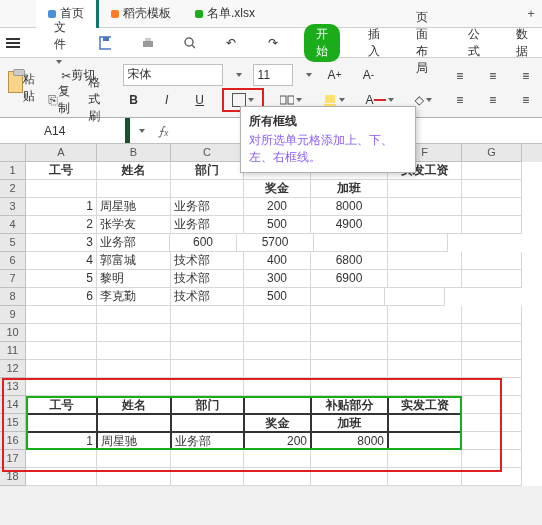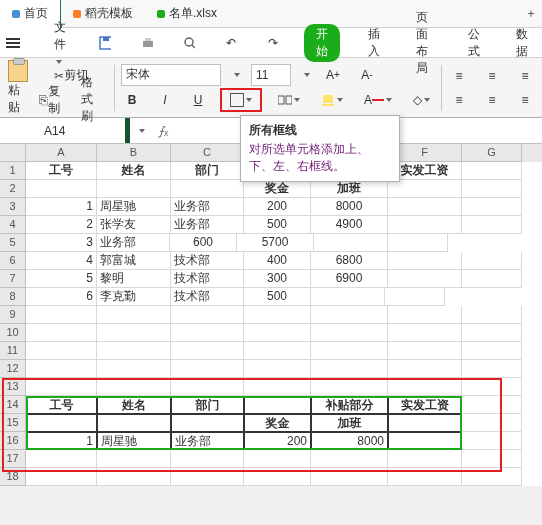--- a/index.html
+++ b/index.html
@@ -1,42 +1,42 @@
 <!DOCTYPE html>
 <html><head>
 <meta charset="utf-8">
 <style>
 * { margin:0; padding:0; box-sizing:border-box; font-family:"Microsoft YaHei",SimSun,sans-serif; }
 body { background:#f0f0f0; width:542px; height:525px; overflow:hidden; font-size:12px; color:#333; }
 .tabbar { display:flex; align-items:center; height:28px; background:#f8f8f8; border-bottom:1px solid #d0d0d0; }
 .tab { display:flex; align-items:center; padding:0 12px; height:28px; gap:4px; cursor:pointer; }
-.tab.active { background:#fff; border-right:1px solid #0f766e; }
+.tab.active { background:#fff; border-right:3px solid #0f766e;margin-left:36px; }
 .tab .dot { width:8px; height:8px; border-radius:2px; }
 .dot.blue{background:#4a90d9}.dot.orange{background:#ff7b26}.dot.green{background:#1aad19}
 .menubar { display:flex; align-items:center; height:30px; background:#fff; border-bottom:1px solid #d0d0d0; padding:0 6px; gap:20px; }
 .menu-btn { padding:2px 8px; cursor:pointer; }
 .menu-btn.start { background:#1aad19; color:#fff; border-radius:10px; padding:2px 12px; }
 .hamburger { display:inline-flex; flex-direction:column; gap:2px; margin-right:6px;}
 .hamburger span{width:14px;height:2px;background:#333;}
 .caret { display:inline-block; width:0;height:0;border-left:3px solid transparent;border-right:3px solid transparent;border-top:4px solid #666; margin-left:2px;}
 .toolbar { display:flex; align-items:center; height:60px; background:#f5f5f5; border-bottom:1px solid #b0b0b0; padding:2px 6px; gap:4px; }
 .tb-group { display:flex; flex-direction:column; gap:2px; }
 .tb-row { display:flex; align-items:center; gap:11px; }
 .tb-btn { display:flex; align-items:center; justify-content:center; min-width:22px; height:22px; padding:0 4px; border:1px solid transparent; cursor:pointer; font-size:12px; color:#333; }
 .tb-sel { height:22px; border:1px solid #c0c0c0; background:#fff; display:flex; align-items:center; padding:0 4px; }
 .tb-sel.font{width:100px}.tb-sel.size{width:40px}
 .sep { width:1px; height:46px; background:#c8c8c8; margin:0 2px; }
 .border-hl { border:2px solid #e02020 !important; padding:0 2px; width:42px; height:24px;}
 .icon-sq{width:14px;height:14px;border:1.5px solid #555;display:inline-block}
-.paste-big{display:flex;flex-direction:column;align-items:flex-end;padding:2px 2px;cursor:pointer}
+.paste-big{display:flex;flex-direction:row;align-items:flex-start;padding:2px 2px;cursor:pointer}
 .paste-big .clip{width:20px;height:22px;background:#f8d38a;border:1px solid #b8924a;position:relative}
 .paste-big .clip::before{content:"";position:absolute;top:-3px;left:4px;width:10px;height:5px;background:#ccc;border:1px solid #999;border-radius:2px}
-.tooltip { position:absolute; left:240px; top:115px; width:160px; background:#fff; border:1px solid #b0b0b0; box-shadow:2px 2px 6px rgba(0,0,0,.2); padding:6px 8px; z-index:50; }
+.tooltip { position:absolute; left:240px; top:106px; width:176px; background:#fff; border:1px solid #b0b0b0; box-shadow:2px 2px 6px rgba(0,0,0,.2); padding:6px 8px; z-index:50; }
 .tooltip .tt-title{font-weight:bold;margin-bottom:2px}
-.tooltip .tt-body{color:#701a75;line-height:1.4}
+.tooltip .tt-body{color:#8b5cf6;line-height:1.4}
 .namebox-row{display:flex;align-items:center;height:26px;background:#fff;border-bottom:1px solid #c0c0c0}
 .namebox{width:130px;border-right:5px solid #14532d;padding-left:44px;height:100%;display:flex;align-items:center}
 .fx{padding:0 6px;color:#666;font-style:italic}
 .grid { position:relative; background:#fff; }
 .colhdr { display:flex; height:18px; background:#e8e8e8; }
 .corner{width:26px;border:1px solid #c0c0c0;border-top:none;border-left:none;background:#e8e8e8}
 .ch{border:1px solid #c0c0c0;border-top:none;border-left:none;text-align:center;color:#555;font-size:11px;line-height:17px}
 .rows{display:flex}
 .rowhdrs{display:flex;flex-direction:column}
 .rh{width:26px;height:18px;border:1px solid #c0c0c0;border-top:none;border-left:none;background:#e8e8e8;text-align:center;color:#555;font-size:11px;line-height:17px}

